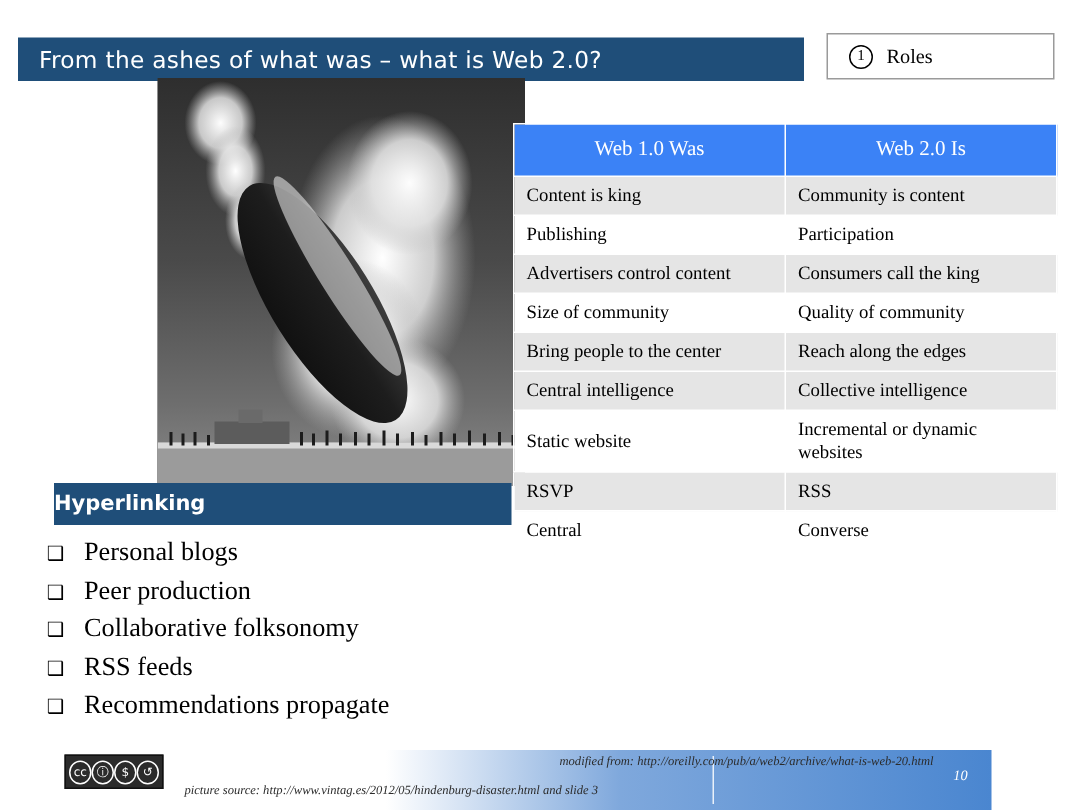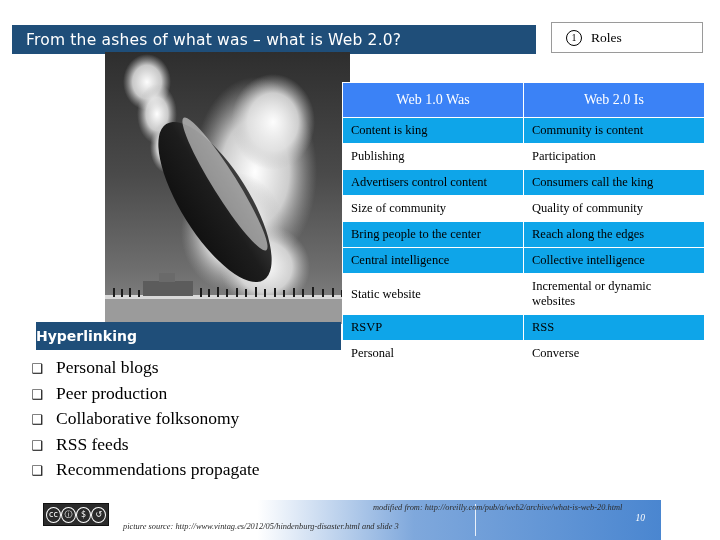--- a/index.html
+++ b/index.html
@@ -81,21 +81,21 @@
     font-family:"Liberation Serif", serif;
     font-weight:normal;font-size:14px;text-align:center;
     height:34px;border:1px solid #ffffff;padding:0 6px;
   }
   .cmp-table td{
     font-family:"Liberation Serif", serif;
     font-size:12.5px;color:#000;
     padding:5px 8px;border:1px solid #ffffff;
     vertical-align:middle;line-height:1.2;
   }
-  .cmp-table tr.shade td{background:#0ea5e9;}
+  .cmp-table tr.shade td{background:#e5e5e5;}
   .cmp-table tr.plain td{background:#FFFFFF;}
   .cmp-table col.c1{width:181px;}
   .cmp-table col.c2{width:181px;}
 
   
   .footer{
     position:absolute;left:10px;bottom:0;width:651px;height:40px;
     background:linear-gradient(to right,#ffffff 0%,#ffffff 38%,#7FA8DC 62%,#4A86D0 100%);
   }
   .footer-divider{
@@ -285,21 +285,21 @@
       </tr>
       <tr class="plain">
         <td>Static website</td>
         <td>Incremental or dynamic websites</td>
       </tr>
       <tr class="shade">
         <td>RSVP</td>
         <td>RSS</td>
       </tr>
       <tr class="plain">
-        <td>Personal</td>
+        <td>Central</td>
         <td>Converse</td>
       </tr>
     </tbody>
   </table>
 
   <div class="footer">
     <div class="footer-divider"></div>
 
     <div class="cc-badge">
       <span class="cc-ic">cc</span>

